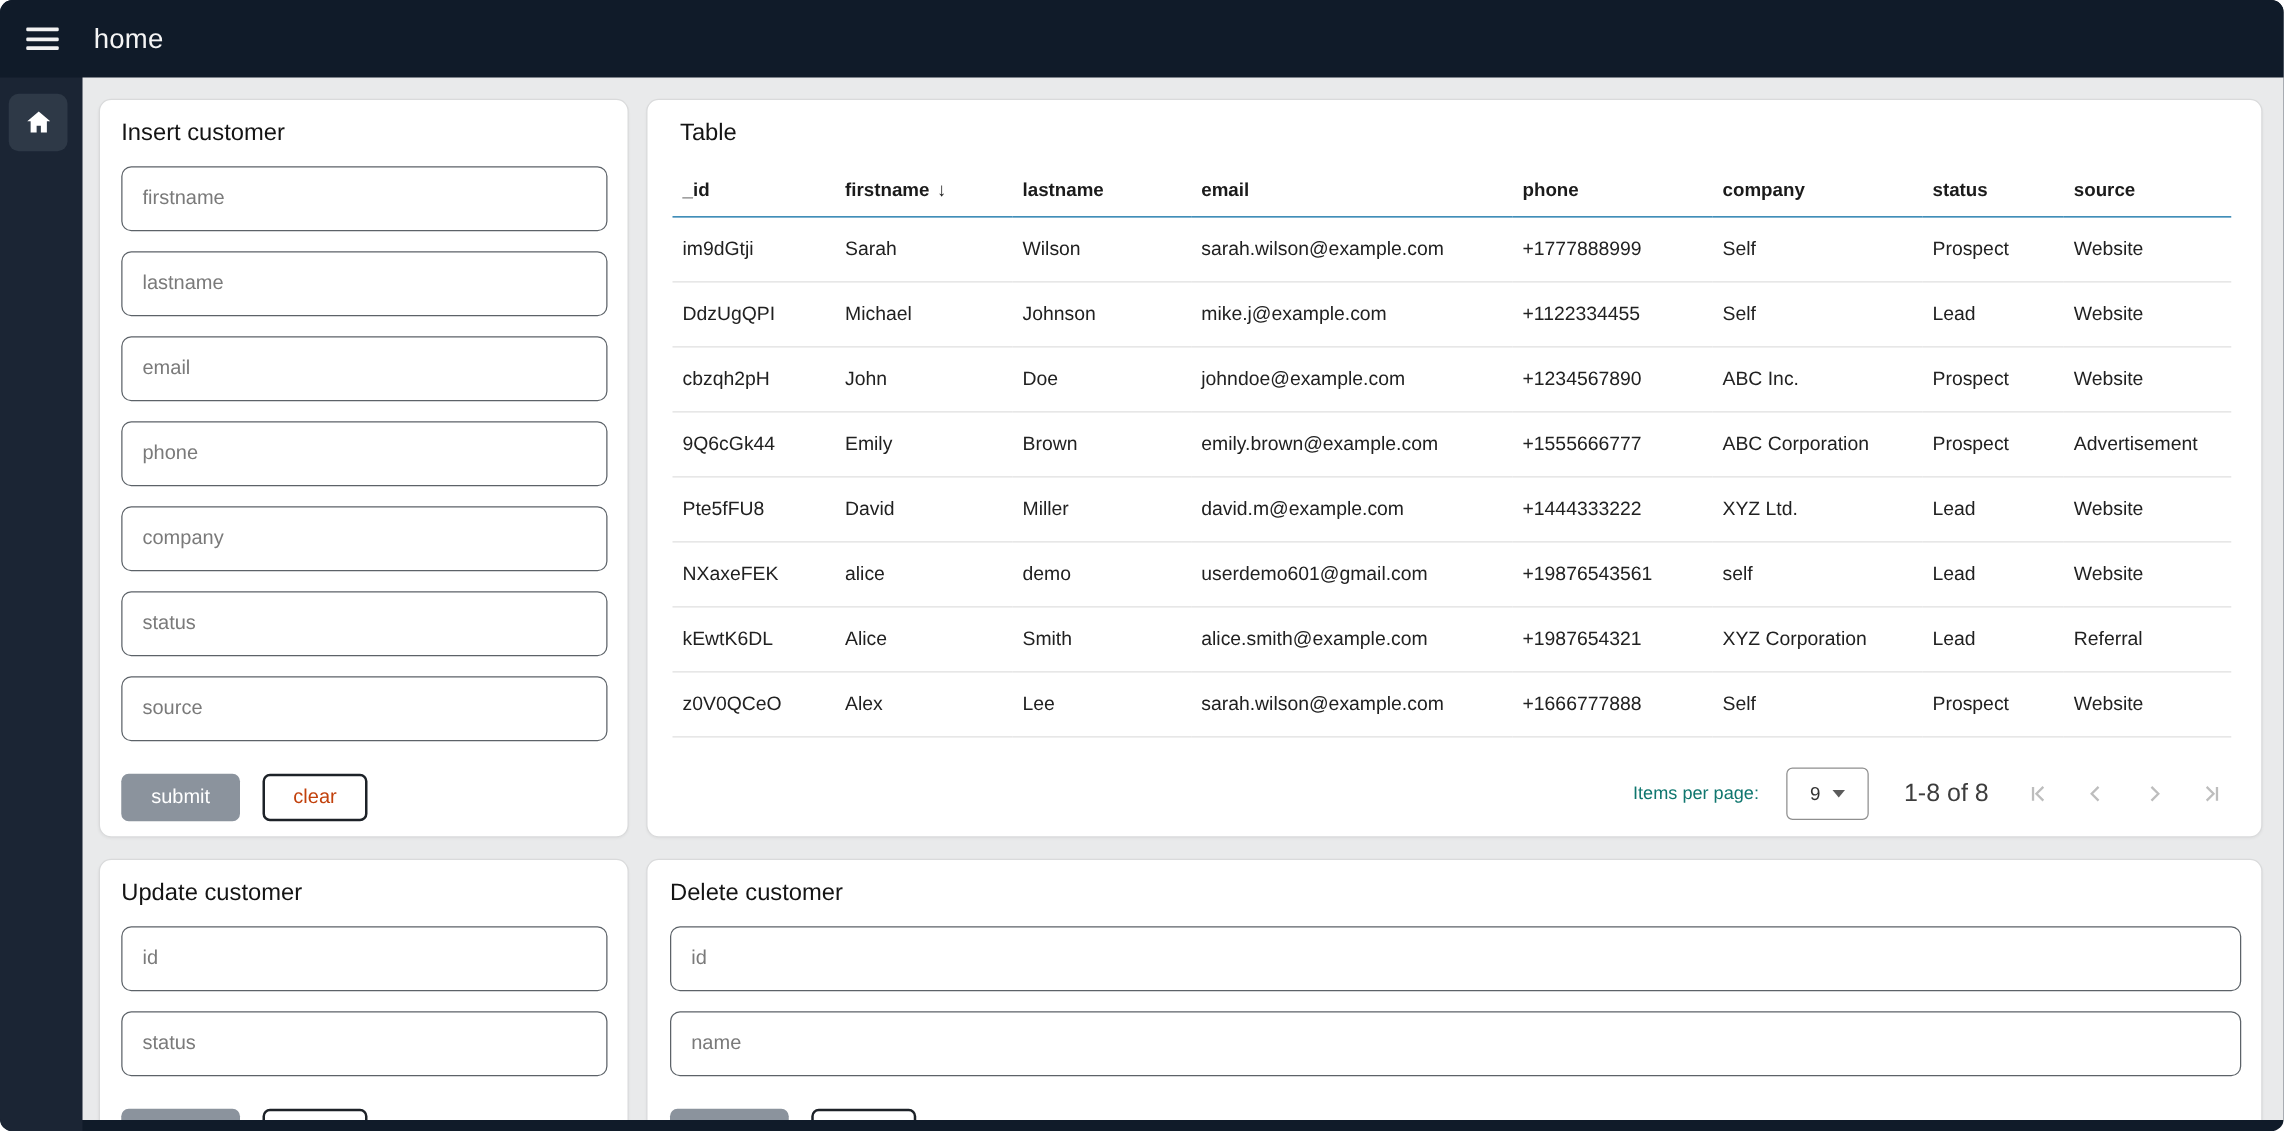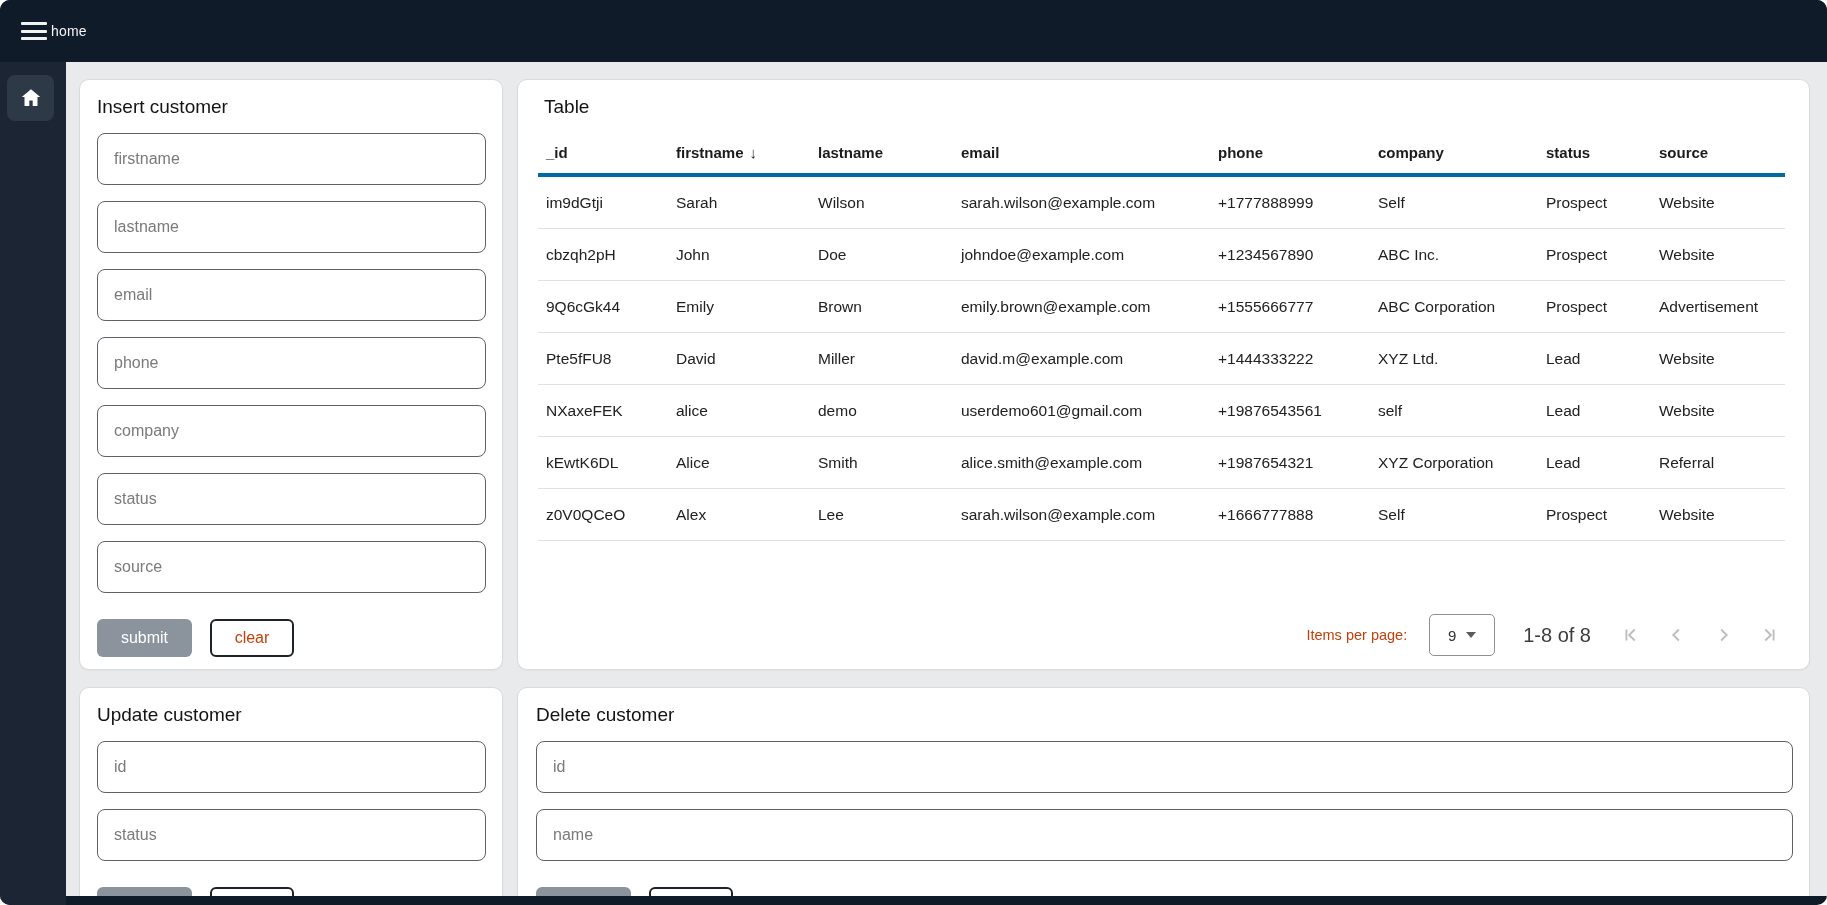--- a/index.html
+++ b/index.html
@@ -2,21 +2,21 @@
 <html><head>
 <meta charset="utf-8">
 <style>
   html,body{margin:0;padding:0;background:#ffffff;font-family:"Liberation Sans", sans-serif;}
   .app{position:relative;width:1827px;height:905px;background:#101b29;border-radius:10px;overflow:hidden;}
 
   
   .topbar{position:absolute;left:0;top:0;width:100%;height:62px;background:#101b29;display:flex;align-items:center;}
   .menu-btn{width:30px;height:22px;margin-left:21px;display:flex;flex-direction:column;justify-content:space-between;cursor:pointer;padding:2px 0;box-sizing:border-box;}
   .menu-btn span{display:block;height:3px;width:26px;background:#f2f2f2;border-radius:1px;}
-  .topbar-title{color:#f5f5f5;font-size:14px;letter-spacing:.2px;}
+  .topbar-title{color:#f5f5f5;font-size:22px;margin-left:24px;letter-spacing:.2px;}
 
   
   .sidebar{position:absolute;left:0;top:62px;width:66px;height:843px;background:#1b2534;}
   .side-home-btn{position:absolute;left:7px;top:13px;width:47px;height:46px;background:#2e3947;border-radius:8px;display:flex;align-items:center;justify-content:center;cursor:pointer;}
   .side-home-btn svg{display:block;}
 
   
   .main{position:absolute;left:66px;top:62px;width:1761px;height:834px;background:#e9eaeb;overflow:hidden;}
   .card{position:absolute;background:#ffffff;border:1px solid #d9dadb;border-radius:10px;box-shadow:0 1px 2px rgba(0,0,0,0.04);box-sizing:border-box;}
   .card-title{font-size:19px;color:#141414;}
@@ -33,28 +33,28 @@
   .btn-submit{width:95px;background:#8b939d;color:#ffffff;border:none;}
   .btn-clear{width:84px;background:#ffffff;color:#c2410c;border:2px solid #1d2228;}
 
   
   .card-table{left:451px;top:17px;width:1293px;height:591px;padding:16px 24px 4px 20px;}
   .card-table .card-title{margin-left:6px;}
   table.data{border-collapse:collapse;table-layout:fixed;width:100%;margin-top:14px;}
   table.data col.c-id{width:130px;} table.data col.c-first{width:142px;} table.data col.c-last{width:143px;}
   table.data col.c-email{width:257px;} table.data col.c-phone{width:160px;} table.data col.c-company{width:168px;}
   table.data col.c-status{width:113px;} table.data col.c-source{width:auto;}
-  table.data th{font-size:15px;font-weight:bold;color:#1b1b1b;text-align:left;padding:0 8px;height:41px;vertical-align:middle;border-bottom:4px solid #0369a1;cursor:pointer;}
+  table.data th{font-size:15px;font-weight:bold;color:#1b1b1b;text-align:left;padding:0 8px;height:41px;vertical-align:middle;border-bottom:1px solid #0369a1;cursor:pointer;}
   table.data td{font-size:15.5px;color:#212121;text-align:left;padding:0 8px;height:51px;vertical-align:middle;border-bottom:1px solid #e0e0e0;}
   table.data tr:last-child td{border-bottom:1px solid #e0e0e0;}
   .sort-arrow{font-size:15px;margin-left:6px;color:#1b1b1b;}
 
   
   .paginator{position:absolute;left:0;right:0;bottom:0;height:68px;display:flex;align-items:center;justify-content:flex-end;padding-right:26px;color:#3d3d3d;}
-  .ipp-label{font-size:14.5px;color:#c2410c;}
+  .ipp-label{font-size:14.5px;color:#0f766e;}
   .ipp-select{margin-left:22px;width:64px;height:40px;border:1px solid #8f8f8f;border-radius:5px;display:flex;align-items:center;justify-content:center;gap:10px;cursor:pointer;background:#fff;}
   .ipp-value{font-size:15px;color:#333;}
   .caret{width:0;height:0;border-left:5px solid transparent;border-right:5px solid transparent;border-top:6px solid #5b5b5b;}
   .range-label{font-size:20px;margin-left:28px;color:#3d3d3d;}
   .pg-btns{display:flex;align-items:center;margin-left:26px;gap:18px;}
   .pg-btn{width:28px;height:28px;display:flex;align-items:center;justify-content:center;cursor:default;}
   .pg-btn svg{display:block;}
 </style>
 </head>
 <body>
@@ -130,20 +130,30 @@
             <td>im9dGtji</td>
             <td>Sarah</td>
             <td>Wilson</td>
             <td>sarah.wilson@example.com</td>
             <td>+1777888999</td>
             <td>Self</td>
             <td>Prospect</td>
             <td>Website</td>
           </tr>
           <tr>
+            <td>DdzUgQPI</td>
+            <td>Michael</td>
+            <td>Johnson</td>
+            <td>mike.j@example.com</td>
+            <td>+1122334455</td>
+            <td>Self</td>
+            <td>Lead</td>
+            <td>Website</td>
+          </tr>
+          <tr>
             <td>cbzqh2pH</td>
             <td>John</td>
             <td>Doe</td>
             <td>johndoe@example.com</td>
             <td>+1234567890</td>
             <td>ABC Inc.</td>
             <td>Prospect</td>
             <td>Website</td>
           </tr>
           <tr>

